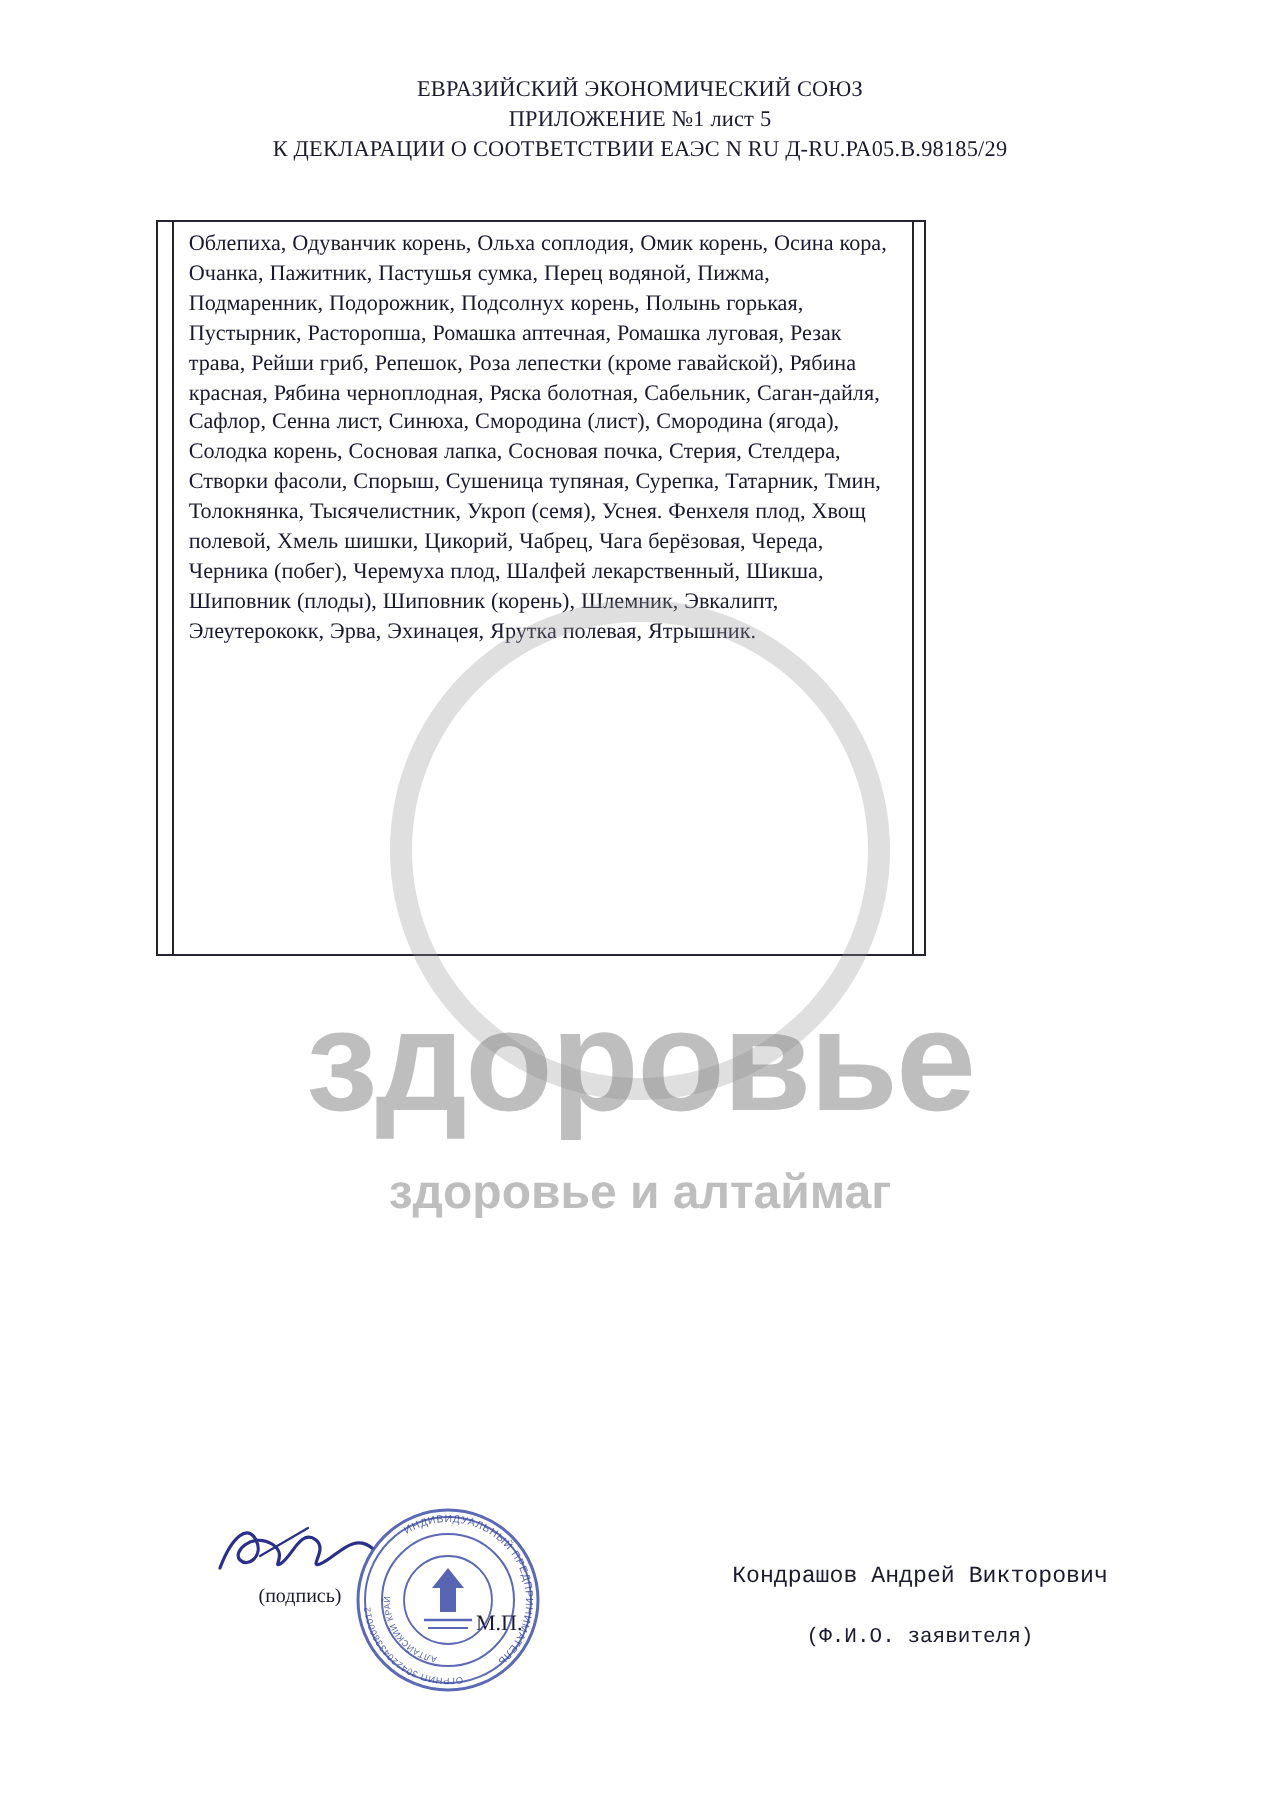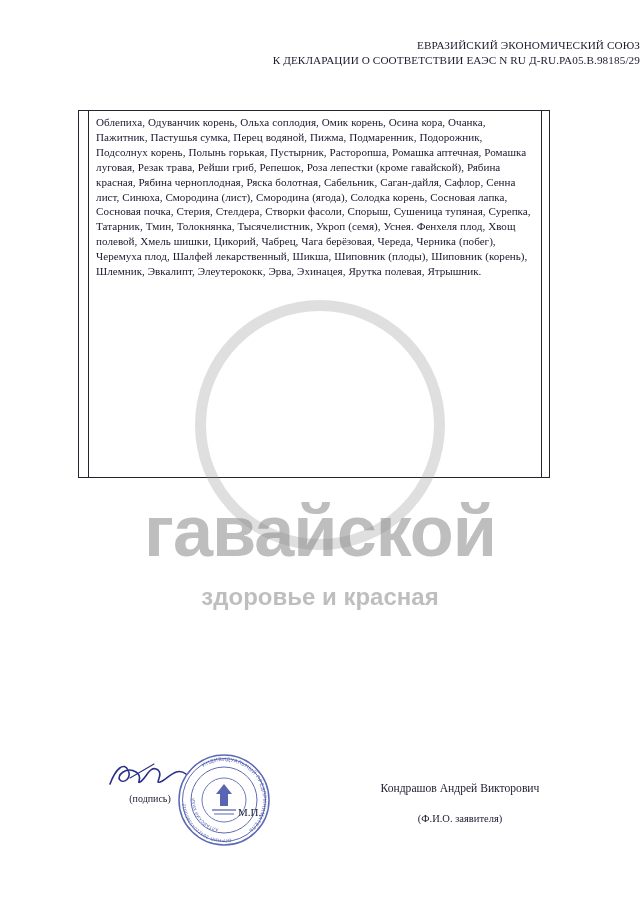--- a/index.html
+++ b/index.html
@@ -29,29 +29,28 @@
     left: 0;
     width: 640px;
     text-align: center;
     line-height: 1.32;
   }
   .header .line {
     font-size: 11.2px;
     letter-spacing: 0.1px;
     color: #1b1b30;
     white-space: nowrap;
-    text-align: right;
   }
 
   
   .table {
     position: absolute;
     top: 110px;
     left: 78px;
-    width: 472px;
+    width: 385px;
     height: 368px;
     border: 1px solid #24242f;
     box-sizing: border-box;
     display: flex;
   }
   .col-left {
     width: 95px;
     border-right: 1px solid #24242f;
     box-sizing: border-box;
   }
@@ -152,20 +151,21 @@
     font-size: 11px;
     color: #1b1b30;
     margin-top: 18px;
   }
   .sig-right {
     position: absolute;
     left: 340px;
     top: 22px;
     width: 240px;
     text-align: center;
+    font-family: Liberation Mono, monospace;
   }
   .sig-name {
     font-size: 11.6px;
     color: #1b1b30;
   }
   .sig-name-caption {
     font-size: 10.5px;
     color: #1b1b30;
     margin-top: 18px;
   }
@@ -180,39 +180,40 @@
   }
   .stamp svg { display: block; }
 </style>
 </head>
 <body>
 
 <div class="page">
 
   <div class="header">
     <div class="line">ЕВРАЗИЙСКИЙ ЭКОНОМИЧЕСКИЙ СОЮЗ</div>
+    <div class="line">ПРИЛОЖЕНИЕ №1 лист 5</div>
     <div class="line">К ДЕКЛАРАЦИИ О СООТВЕТСТВИИ ЕАЭС N RU Д-RU.РА05.В.98185/29</div>
   </div>
 
   <div class="table">
     <div class="col-left">
       <div class="cell-text"></div>
     </div>
     <div class="col-mid">
       <div class="cell-text">Облепиха, Одуванчик корень, Ольха соплодия, Омик корень, Осина кора, Очанка, Пажитник, Пастушья сумка, Перец водяной, Пижма, Подмаренник, Подорожник, Подсолнух корень, Полынь горькая, Пустырник, Расторопша, Ромашка аптечная, Ромашка луговая, Резак трава, Рейши гриб, Репешок, Роза лепестки (кроме гавайской), Рябина красная, Рябина черноплодная, Ряска болотная, Сабельник, Саган-дайля, Сафлор, Сенна лист, Синюха, Смородина (лист), Смородина (ягода), Солодка корень, Сосновая лапка, Сосновая почка, Стерия, Стелдера, Створки фасоли, Спорыш, Сушеница тупяная, Сурепка, Татарник, Тмин, Толокнянка, Тысячелистник, Укроп (семя), Уснея. Фенхеля плод,  Хвощ полевой, Хмель шишки, Цикорий, Чабрец, Чага берёзовая, Череда, Черника (побег), Черемуха плод, Шалфей лекарственный, Шикша, Шиповник (плоды), Шиповник (корень), Шлемник, Эвкалипт, Элеутерококк, Эрва, Эхинацея, Ярутка полевая, Ятрышник.</div>
     </div>
     <div class="col-right">
       <div class="cell-text"></div>
     </div>
   </div>
 
   <div class="watermark">
     <div class="wm-ring"></div>
-    <div class="wm-title">гавайской</div>
-    <div class="wm-sub">здоровье и красная</div>
+    <div class="wm-title">здоровье</div>
+    <div class="wm-sub">здоровье и алтаймаг</div>
   </div>
 
   <div class="sig-block">
 
     <div class="sig-left">
       <div class="sig-scribble">
         <svg width="84" height="34" viewBox="0 0 84 34" fill="none" xmlns="http://www.w3.org/2000/svg">
           <path d="M4 26 C10 10, 18 4, 22 12 C26 20, 18 26, 14 22 C10 18, 20 8, 30 14 C38 19, 30 26, 34 24 C40 21, 44 6, 52 12 C58 17, 48 26, 54 24 C62 21, 70 8, 80 16" stroke="#2a2f8a" stroke-width="1.6" stroke-linecap="round" fill="none"></path>
           <path d="M24 20 L48 6" stroke="#2a2f8a" stroke-width="1.1" stroke-linecap="round"></path>
         </svg>

